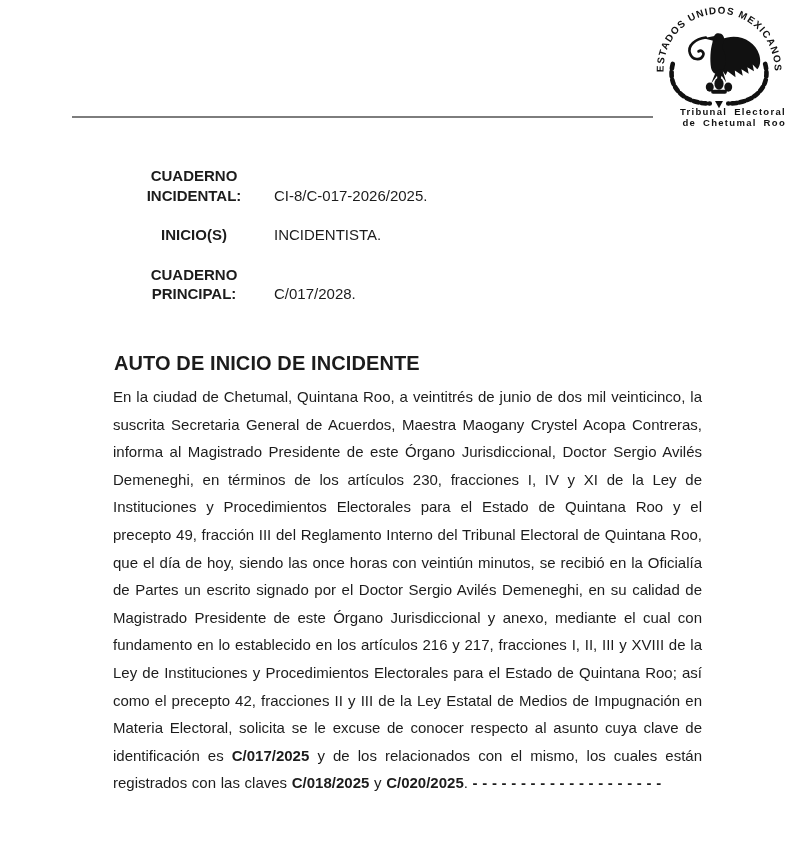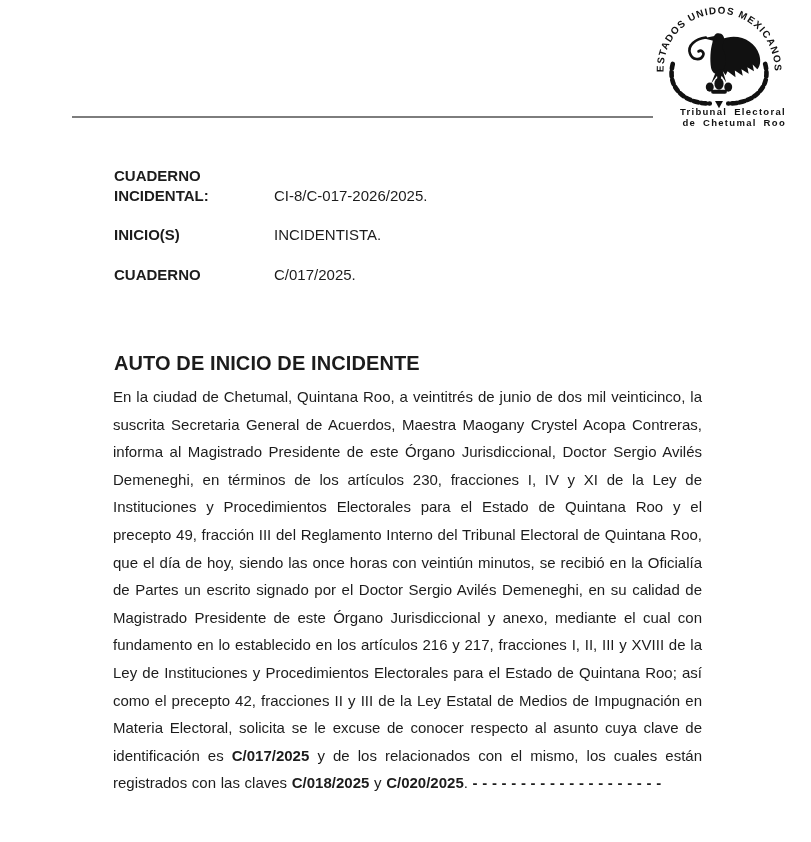--- a/index.html
+++ b/index.html
@@ -42,20 +42,21 @@
   }
   .fields {
     position: absolute;
     left: 114px;
     top: 166px;
     width: 480px;
   }
   .field-group {
     display: flex;
     margin-bottom: 20px;
+    text-align: center;
   }
   .field-label {
     width: 160px;
     font-weight: bold;
     font-size: 15px;
     line-height: 19.5px;
   }
   .field-value {
     font-size: 15px;
     line-height: 19.5px;
@@ -134,22 +135,23 @@
     </div>
     <div class="field-group">
       <div class="field-label">
         <div>INICIO(S)</div>
       </div>
       <div class="field-value">INCIDENTISTA.</div>
     </div>
     <div class="field-group">
       <div class="field-label">
         <div>CUADERNO</div>
+        <div>PRINCIPAL:</div>
       </div>
-      <div class="field-value">C/017/2025.</div>
+      <div class="field-value">C/017/2028.</div>
     </div>
   </div>
 
   <div class="doc-title">AUTO DE INICIO DE INCIDENTE</div>
 
   <p class="body-paragraph"><span class="seg-regular">En la ciudad de Chetumal, Quintana Roo, a veintitrés de junio de dos mil veinticinco, la suscrita Secretaria General de Acuerdos, Maestra Maogany Crystel Acopa Contreras, informa al Magistrado Presidente de este Órgano Jurisdiccional, Doctor Sergio Avilés Demeneghi, en términos de los artículos 230, fracciones I, IV y XI de la Ley de Instituciones y Procedimientos Electorales para el Estado de Quintana Roo y el precepto 49, fracción III del Reglamento Interno del Tribunal Electoral de Quintana Roo, que el día de hoy, siendo las once horas con veintiún minutos, se recibió en la Oficialía de Partes un escrito signado por el Doctor Sergio Avilés Demeneghi, en su calidad de Magistrado Presidente de este Órgano Jurisdiccional y anexo, mediante el cual con fundamento en lo establecido en los artículos 216 y 217, fracciones I, II, III y XVIII de la Ley de Instituciones y Procedimientos Electorales para el Estado de Quintana Roo; así como el precepto 42, fracciones II y III de la Ley Estatal de Medios de Impugnación en Materia Electoral, solicita se le excuse de conocer respecto al asunto cuya clave de identificación es </span><span class="seg-bold">C/017/2025</span><span class="seg-regular"> y de los relacionados con el mismo, los cuales están registrados con las claves </span><span class="seg-bold">C/018/2025</span><span class="seg-regular"> y </span><span class="seg-bold">C/020/2025</span><span class="seg-regular">. </span><span class="seg-bold">- - - - - - - - - - - - - - - - - - - -</span></p>
 
 </div>
 
 </body></html>

